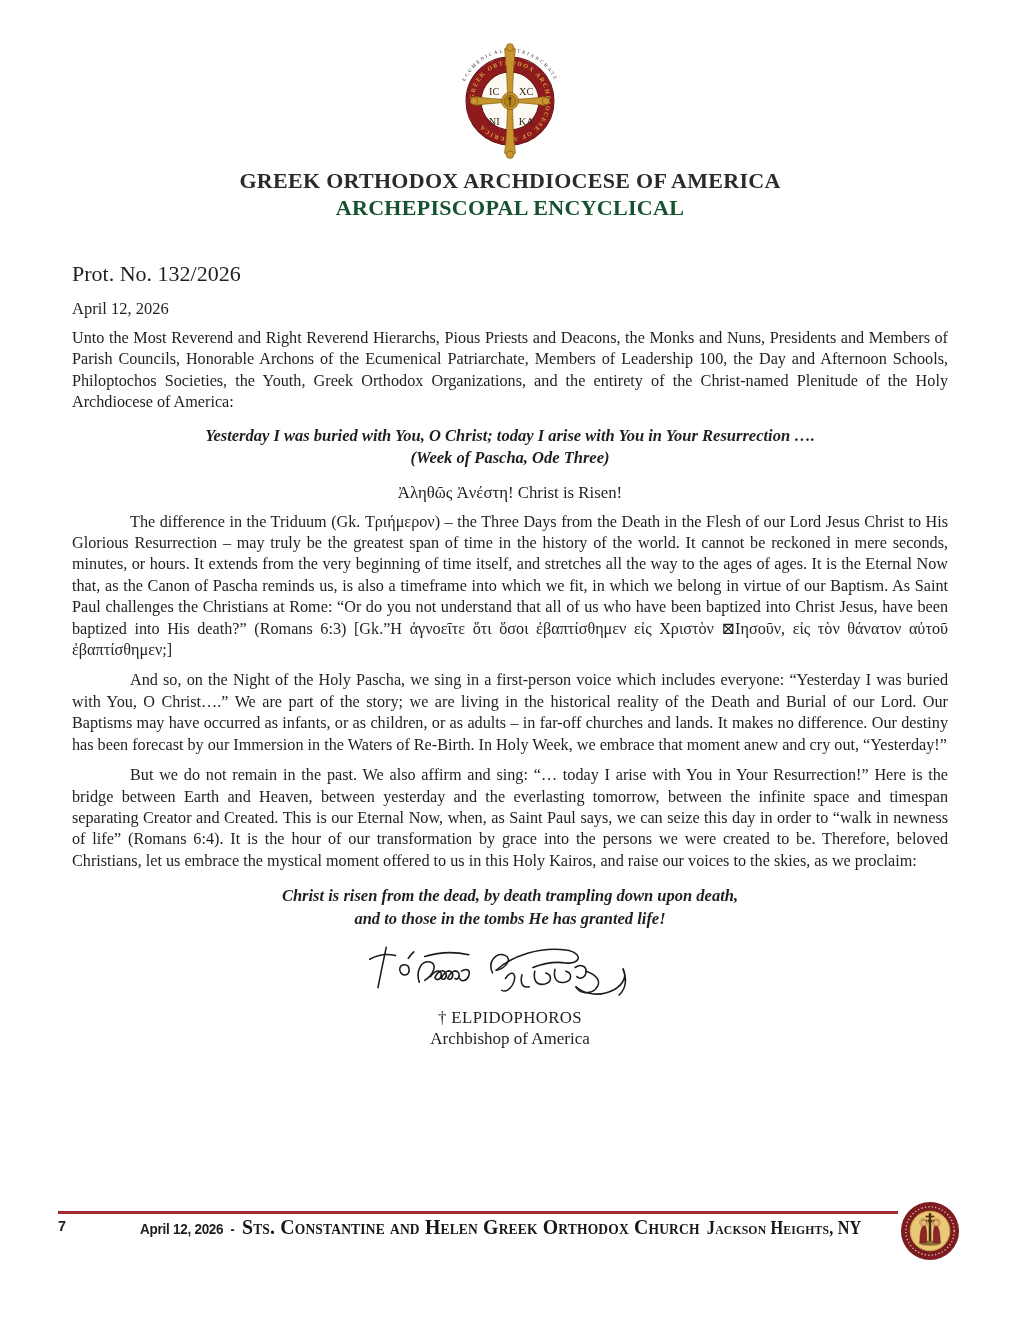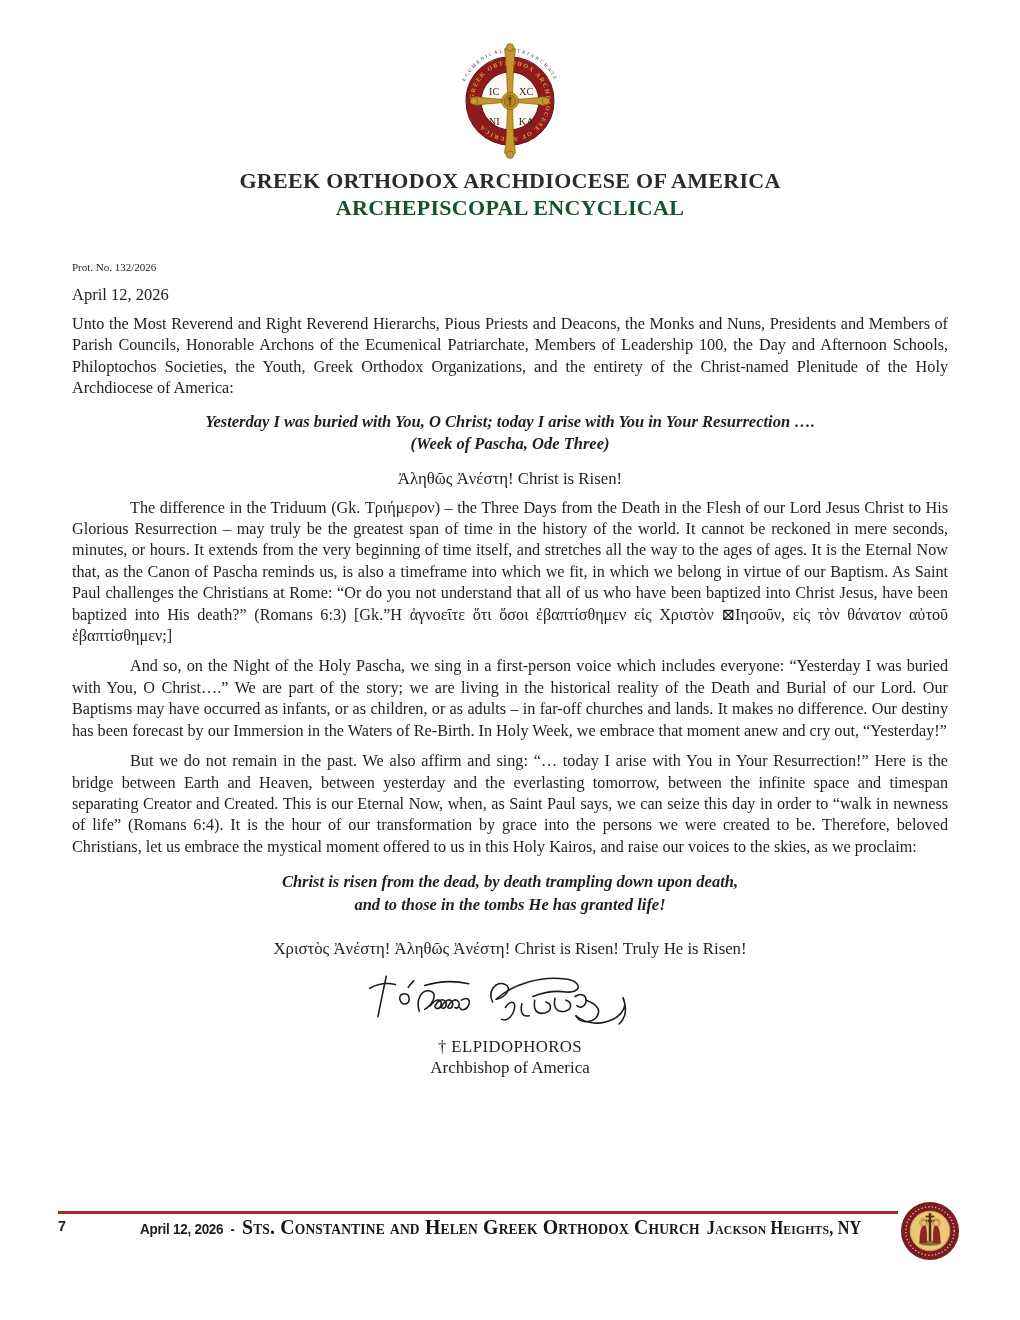--- a/index.html
+++ b/index.html
@@ -9,21 +9,21 @@
     margin:0 auto;
     background:#ffffff;
     font-family:"Liberation Serif","DejaVu Serif",serif;
     color:#1f1f1f;
     overflow:hidden;
   }
   .content{padding:0 72px;}
   .seal-wrap{text-align:center;padding-top:40px;height:124px;}
   .title1{margin:4px 0 0;text-align:center;font-size:22px;font-weight:bold;letter-spacing:.3px;color:#2b2b2b;}
   .title2{margin:1px 0 0;text-align:center;font-size:22px;font-weight:bold;letter-spacing:.3px;color:#14532d;}
-  .prot{margin:40px 0 0;font-size:11px;}
+  .prot{margin:40px 0 0;font-size:22px;}
   .subject{margin:11px 0 0;text-align:center;font-weight:bold;font-size:16.5px;}
   .date{margin:12px 0 0;font-size:16.5px;}
   p.body{margin:9px 0 0;font-size:16.2px;line-height:21.4px;text-align:justify;}
   p.body.indent{text-indent:58px;}
   .quote{margin:11px 0 0;text-align:center;font-style:italic;font-weight:bold;font-size:16.5px;line-height:22.5px;}
   .quote p{margin:0;}
   .greeting{margin:19px 0 0;font-size:16.5px;}
   .centerline{margin:13px 0 0;text-align:center;font-size:16.8px;}
   .paschal{margin:23px 0 0;}
   .sig-block{text-align:center;margin-top:10px;}
@@ -106,21 +106,20 @@
 
     <p class="body indent">The difference in the Triduum (Gk. Τριήμερον) – the Three Days from the Death in the Flesh of our Lord Jesus Christ to His Glorious Resurrection – may truly be the greatest span of time in the history of the world. It cannot be reckoned in mere seconds, minutes, or hours. It extends from the very beginning of time itself, and stretches all the way to the ages of ages. It is the Eternal Now that, as the Canon of Pascha reminds us, is also a timeframe into which we fit, in which we belong in virtue of our Baptism. As Saint Paul challenges the Christians at Rome: “Or do you not understand that all of us who have been baptized into Christ Jesus, have been baptized into His death?” (Romans 6:3) [Gk.”Η ἀγνοεῖτε ὅτι ὅσοι ἐβαπτίσθημεν εἰς Χριστὸν ⊠Ιησοῦν, εἰς τὸν θάνατον αὐτοῦ ἐβαπτίσθημεν;]</p>
     <p class="body indent">And so, on the Night of the Holy Pascha, we sing in a first-person voice which includes everyone: “Yesterday I was buried with You, O Christ….” We are part of the story; we are living in the historical reality of the Death and Burial of our Lord. Our Baptisms may have occurred as infants, or as children, or as adults – in far-off churches and lands. It makes no difference. Our destiny has been forecast by our Immersion in the Waters of Re-Birth. In Holy Week, we embrace that moment anew and cry out, “Yesterday!”</p>
     <p class="body indent">But we do not remain in the past. We also affirm and sing: “… today I arise with You in Your Resurrection!” Here is the bridge between Earth and Heaven, between yesterday and the everlasting tomorrow, between the infinite space and timespan separating Creator and Created. This is our Eternal Now, when, as Saint Paul says, we can seize this day in order to “walk in newness of life” (Romans 6:4). It is the hour of our transformation by grace into the persons we were created to be. Therefore, beloved Christians, let us embrace the mystical moment offered to us in this Holy Kairos, and raise our voices to the skies, as we proclaim:</p>
 
     <div class="quote" style="margin-top:13px;">
       <p>Christ is risen from the dead, by death trampling down upon death,</p>
       <p>and to those in the tombs He has granted life!</p>
     </div>
 
-    <p class="centerline paschal">Χριστὸς Ἀνέστη! Ἀληθῶς Ἀνέστη! Christ is Risen! Truly He is Risen!</p>
 
     <div class="sig-block">
       <svg class="sig-svg" width="320" height="66" viewBox="0 0 330 72">
         <g fill="none" stroke="#1b1b1b" stroke-width="1.7" stroke-linecap="round">
           <path d="M30,8 C27,22 24,36 21,52"></path>
           <path d="M12,21 C21,16 32,15 40,17"></path>
           <path d="M50,27 C45,27 43,32 46,36 C49,40 55,38 55,33 C55,29 53,27 50,27"></path>
           <path d="M54,20 C56,17 58,15 60,13"></path>
           <path d="M66,46 C62,34 68,22 78,24 C86,26 82,38 72,44"></path>
           <path d="M78,40 C84,32 90,32 90,38 C90,43 85,45 83,41 C86,34 92,31 95,36 C97,40 93,45 90,42 C93,35 99,31 102,36 C104,40 100,45 97,42 C100,35 106,31 109,36 C111,40 108,44 105,42"></path>

